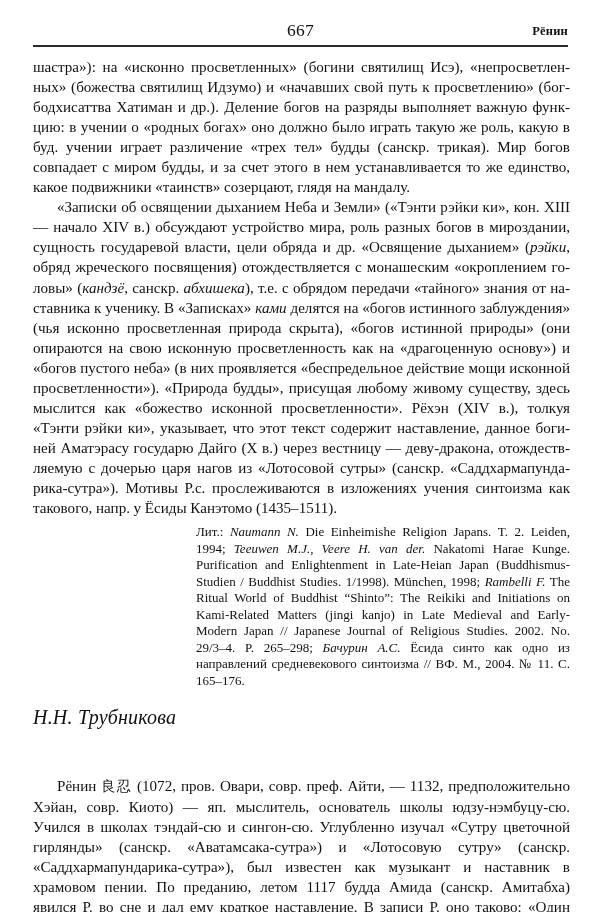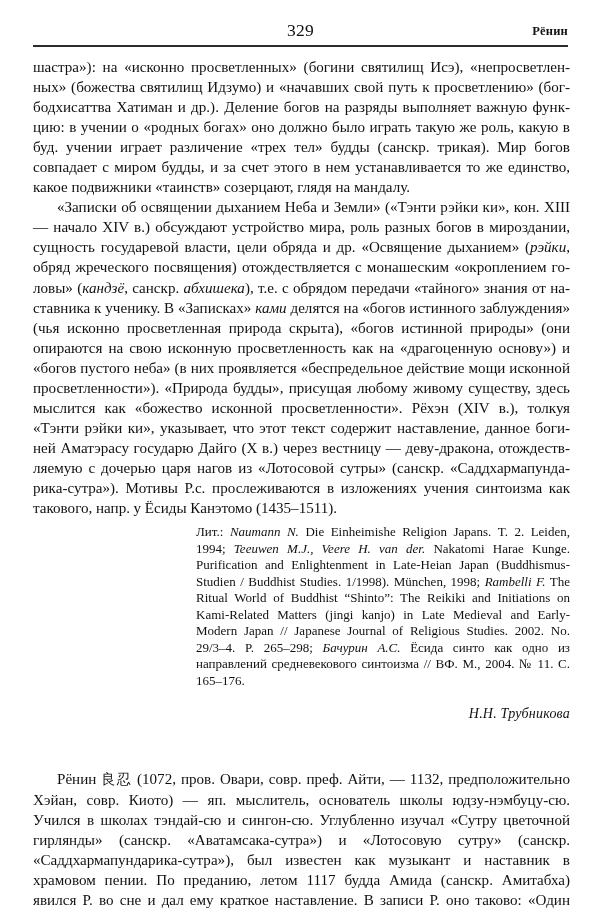--- a/index.html
+++ b/index.html
@@ -85,23 +85,22 @@
     width: 374px;
     font-size: 13px;
     line-height: 16.5px;
     text-align: justify;
   }
 
   .signature {
     margin: 0;
     margin-top: 17px;
     width: 537px;
-    text-align: right;
     font-style: italic;
-    font-size: 14px;
+    font-size: 20px;
     letter-spacing: 0.2px;
   }
 
   
   .entry {
     margin: 0;
     margin-top: 47px;
     font-size: 15.1px;
     line-height: 20.05px;
     text-align: justify;
@@ -115,21 +114,21 @@
 
   b, .b { font-weight: normal; }
   i, .i { font-style: italic; font-family: Liberation Serif, serif; }
 </style>
 </head>
 <body>
 
 <div class="page">
 
   <div class="header">
-    <div class="folio">329</div>
+    <div class="folio">667</div>
     <div class="running-head">Рёнин</div>
   </div>
   <div class="header-rule"></div>
 
   <div class="column">
 
     <p class="body-par no-indent"><b>шастра</b><span>»): на «исконно просветленных» (богини святилищ Исэ), «непросветлен­ных» (божества святилищ Идзумо) и «начавших свой путь к просветлению» (бог-бодхисаттва Хатиман и др.). Деление богов на разряды выполняет важную функ­цию: в учении о «родных богах» оно должно было играть такую же роль, какую в буд. учении играет различение «трех тел» будды (санскр. </span><b>трикая</b><span>). Мир богов совпадает с миром будды, и за счет этого в нем устанавливается то же единство, какое подвижники «таинств» созерцают, глядя на мандалу.</span></p>
 
     <p class="body-par"><span>«Записки об освящении дыханием Неба и Земли» («Тэнти рэйки ки», кон. XIII — начало XIV в.) обсуждают устройство мира, роль разных богов в мироздании, сущность государевой власти, цели обряда и др. «Освящение дыханием» (</span><i>рэйки</i><span>, обряд жреческого посвящения) отождествляется с монашеским «окроплением го­ловы» (</span><i>кандзё</i><span>, санскр. </span><i>абхишека</i><span>), т.е. с обрядом передачи «тайного» знания от на­ставника к ученику. В «Записках» </span><i>ками</i><span> делятся на «богов истинного заблужде­ния» (чья исконно просветленная природа скрыта), «богов истинной природы» (они опираются на свою исконную просветленность как на «драгоценную основу») и «богов пустого неба» (в них проявляется «беспредельное действие мощи искон­ной просветленности»). «Природа будды», присущая любому живому существу, здесь мыслится как «божество исконной просветленности». Рёхэн (XIV в.), толкуя «Тэнти рэйки ки», указывает, что этот текст содержит наставление, данное боги­ней Аматэрасу государю Дайго (X в.) через вестницу — деву-дракона, отождеств­ляемую с дочерью царя нагов из «Лотосовой сутры» (санскр. </span><b>«Саддхармапунда­рика-сутра»</b><span>). Мотивы Р.с. прослеживаются в изложениях учения синтоизма как такового, напр. у Ёсиды Канэтомо (1435–1511).</span></p>
 

